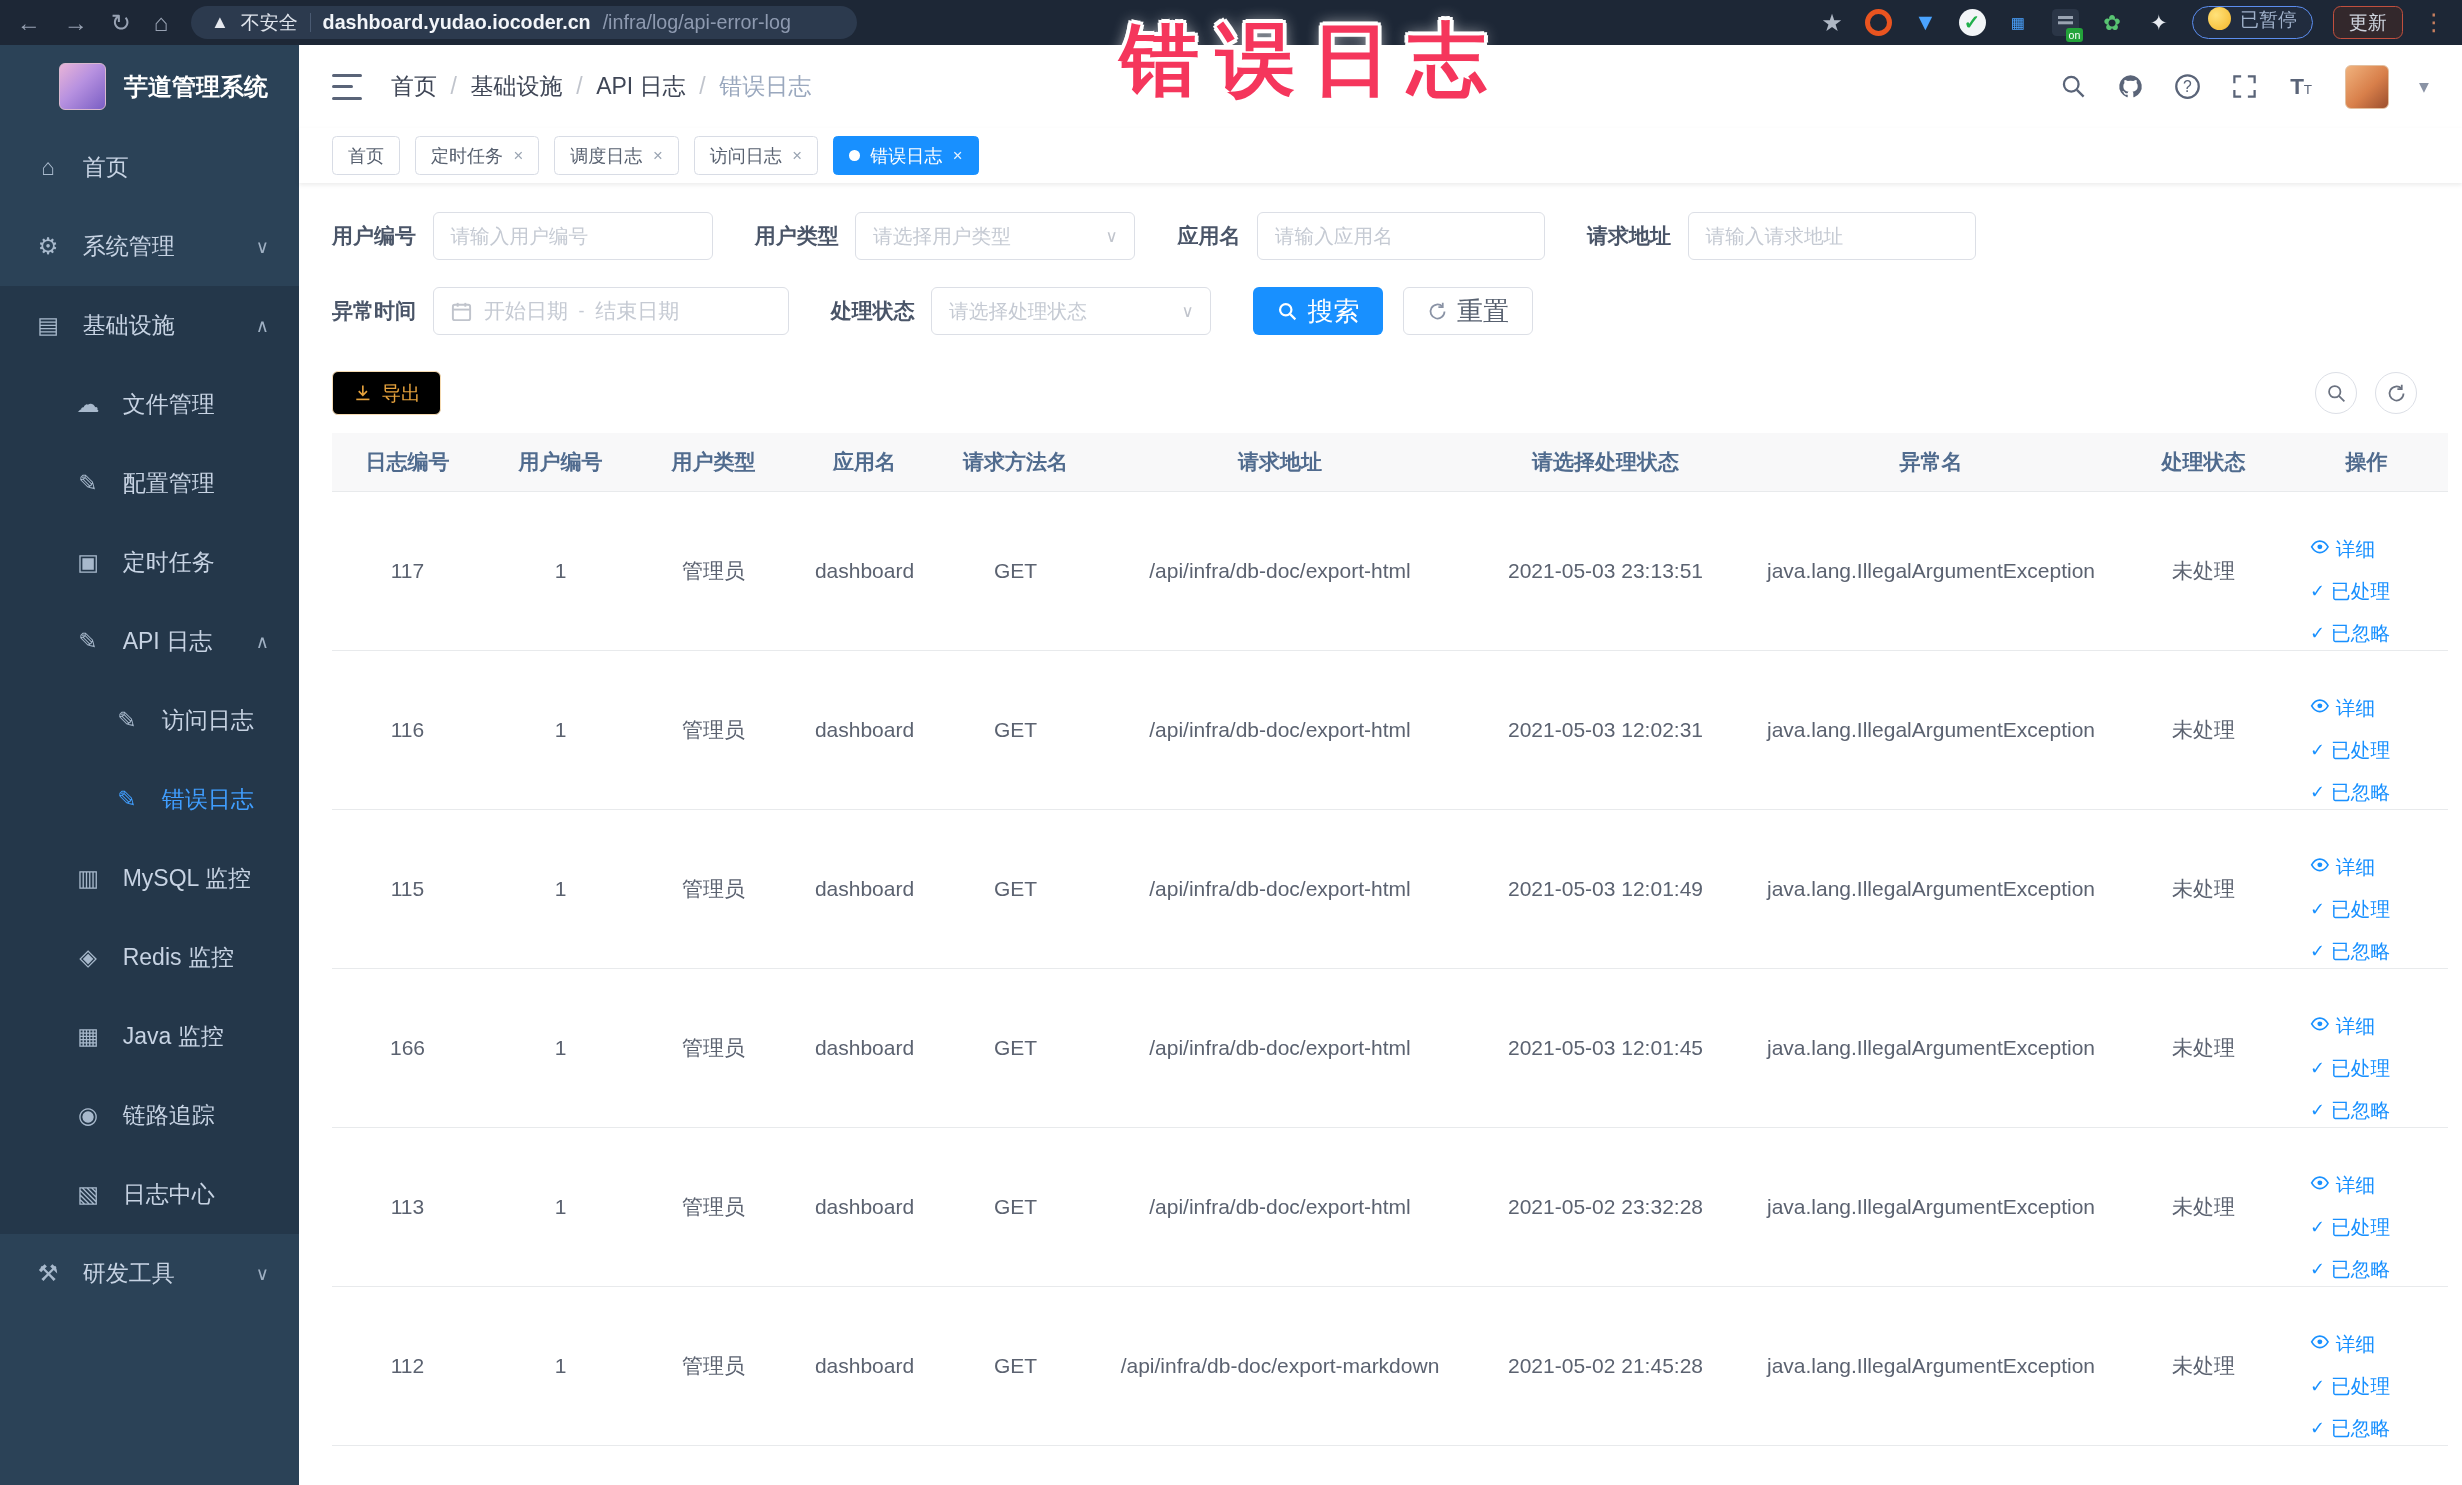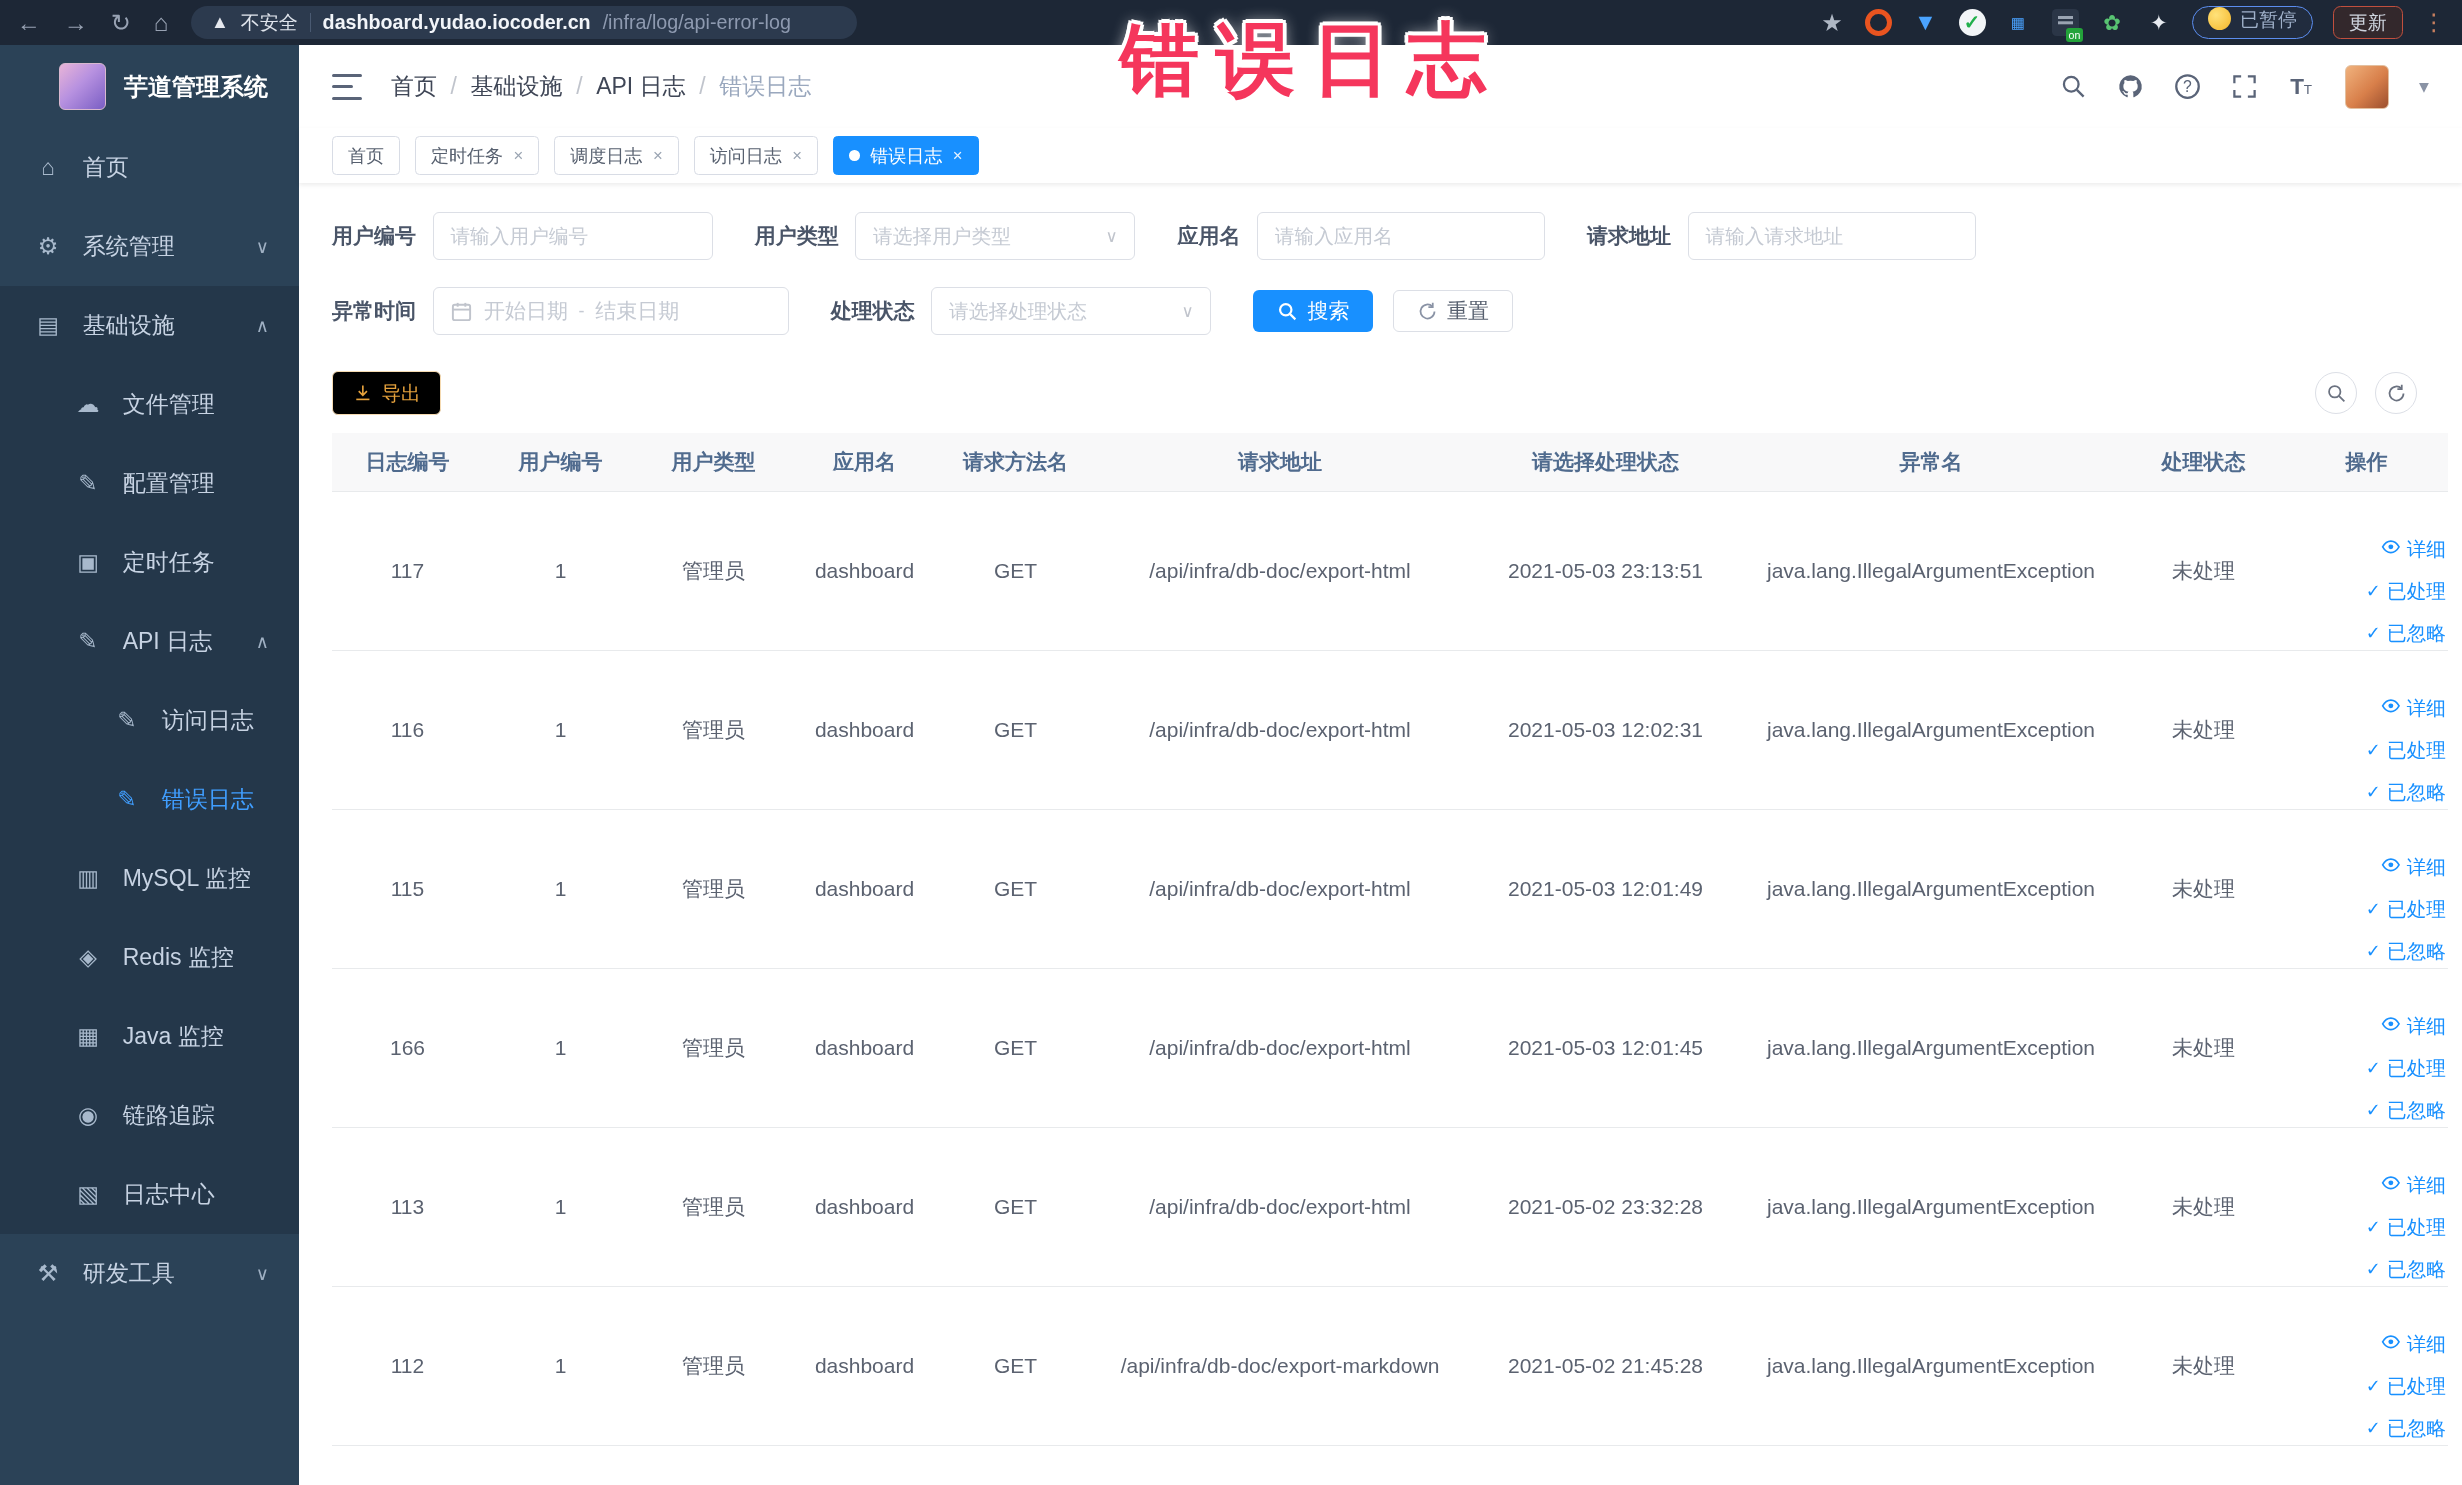--- a/index.html
+++ b/index.html
@@ -85,39 +85,39 @@
   .inp input { border:none; outline:none; width:100%; font-size:19.7px; color:#333; font-family:"Liberation Sans",sans-serif; }
   .inp input::placeholder { color:#c5cad3; }
   .inp.w370 { width:280px; } .inp.w380 { width:288px; }
   .sel { width:280px; justify-content:space-between; cursor:pointer; }
   .sel .ph { color:#c5cad3; font-size:19.7px; }
   .sel .arr { color:#c0c4cc; font-size:16.7px; }
   .daterange { width:356px; gap:10.6px; }
   .daterange .ph { color:#c5cad3; font-size:21px; white-space:nowrap; }
   .daterange .dsep { color:#c5cad3; font-size:18px; }
   .daterange svg { width:23px; height:23px; flex-shrink:0; }
-  .btn { height:42px; border-radius:6px; display:flex; align-items:center; gap:9px; padding:0 23px; font-size:21px; cursor:pointer; border:0.8px solid transparent; }
+  .btn { height:48px; border-radius:6px; display:flex; align-items:center; gap:9px; padding:0 23px; font-size:26px; cursor:pointer; border:0.8px solid transparent; }
   .btn svg { width:21px; height:21px; }
   .btn-primary { background:#1890ff; color:#fff; }
   .btn-plain { background:#fff; border-color:#dcdfe6; color:#57606f; margin-left:19.7px; }
   .toolbar-row { margin-top:36px; display:flex; align-items:center; padding-right:33px; }
   .btn-export { height:44px; background:#000000; border:0.8px solid #f5dab1; color:#e6a23c; border-radius:6px; display:flex; align-items:center; gap:9px; padding:0 19.7px; font-size:19.7px; cursor:pointer; }
   .btn-export svg { width:19.7px; height:19.7px; }
   .circle-btns { margin-left:auto; display:flex; gap:18px; }
   .cbtn { width:42px; height:42px; border-radius:50%; border:0.8px solid #dcdfe6; background:#fff; display:flex; align-items:center; justify-content:center; color:#6b7280; cursor:pointer; }
   .cbtn svg { width:21px; height:21px; }
 
   
   .table { margin-top:18px; width:2116px; }
   .trow { display:grid; grid-template-columns:151px 155px 151px 151px 151px 378px 273px 378px 167px 159px; align-items:center; }
   .thead { height:59px; background:#f8f8f9; border-bottom:0.8px solid #e8eaec; }
   .thead .th { font-size:21px; font-weight:bold; color:#506b8e; text-align:center; }
   .tbody .trow { height:159px; border-bottom:0.8px solid #e8eaec; }
   .td { font-size:21px; color:#5b6270; text-align:center; overflow:hidden; text-overflow:ellipsis; white-space:nowrap; }
-  .td-actions { display:flex; flex-direction:column; align-items:flex-end; gap:15px; padding-left:23px;margin-top:40px; }
+  .td-actions { display:flex; flex-direction:column; align-items:flex-start; gap:15px; padding-left:23px;margin-top:40px; }
   .action { display:flex; align-items:center; gap:6px; color:#1890ff; font-size:19.7px; cursor:pointer; }
   .action svg { width:19.7px; height:19.7px; }
   .action .chk { font-size:18px; }
 
   
   .overlay-title { position:absolute; left:1120px; top:7.6px; z-index:10; font-size:79px; font-weight:bold; letter-spacing:16.7px; color:#f5365c;
     text-shadow:-3px -3px 0 #fff,3px -3px 0 #fff,-3px 3px 0 #fff,3px 3px 0 #fff,-3.8px 0 0 #fff,3.8px 0 0 #fff,0 -3.8px 0 #fff,0 3.8px 0 #fff,0 0 15px rgba(255,255,255,.95); }
 </style>
 </head>
 <body>

